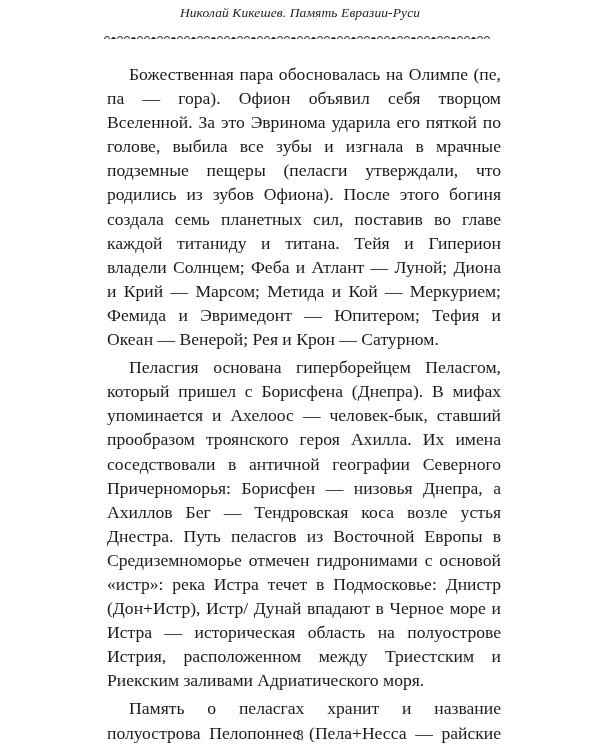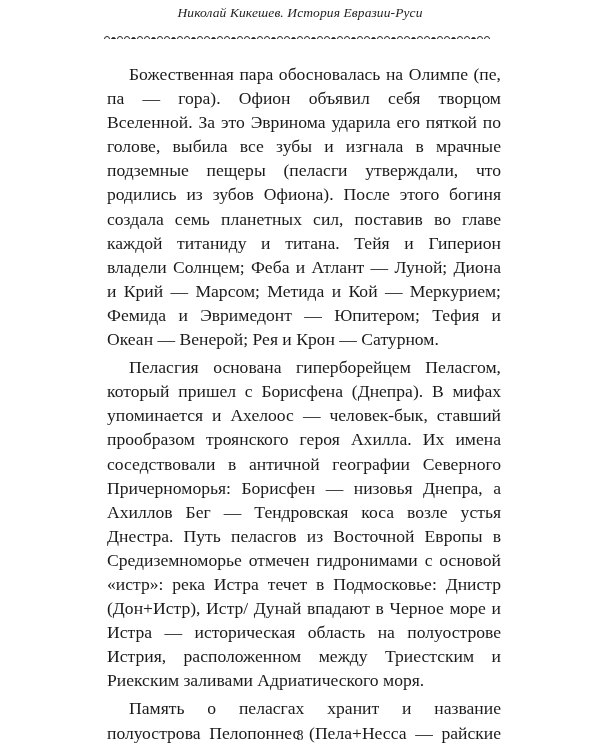--- a/index.html
+++ b/index.html
@@ -13,21 +13,21 @@
                    border:1.5px solid #222; margin:0 0.5px; box-sizing:border-box; vertical-align:middle; }
   .ornament span.d { background:#222; width:5px; height:5px; }
   .text { position:absolute; left:103px; top:58px; width:402px;
           font-size:17.6px; line-height:24.1px; text-align:justify; }
   .text p { margin:4px; text-indent:22px; hyphens:manual; }
   .pageno { position:absolute; left:0; top:728px; width:600px; text-align:center; font-size:14px; }
 </style>
 </head>
 <body>
 
-<div class="header">Николай Кикешев. История Евразии-Руси</div>
+<div class="header">Николай Кикешев. Память Евразии-Руси</div>
 
 <div class="ornament" id="orn"><span></span><span class="d"></span><span></span><span></span><span class="d"></span><span></span><span></span><span class="d"></span><span></span><span></span><span class="d"></span><span></span><span></span><span class="d"></span><span></span><span></span><span class="d"></span><span></span><span></span><span class="d"></span><span></span><span></span><span class="d"></span><span></span><span></span><span class="d"></span><span></span><span></span><span class="d"></span><span></span><span></span><span class="d"></span><span></span><span></span><span class="d"></span><span></span><span></span><span class="d"></span><span></span><span></span><span class="d"></span><span></span><span></span><span class="d"></span><span></span><span></span><span class="d"></span><span></span><span></span><span class="d"></span><span></span><span></span><span class="d"></span><span></span><span></span><span class="d"></span><span></span><span></span></div>
 
 <div class="text">
   <p>Божественная пара обосновалась на Олимпе (пе, па — гора). Офион объявил себя творцом Вселенной. За это Эвринома ударила его пяткой по голове, выбила все зубы и изгнала в мрачные подземные пещеры (пеласги утвер­ждали, что родились из зубов Офиона). После этого богиня создала семь планетных сил, поставив во главе каждой титаниду и титана. Тейя и Гиперион владели Солнцем; Феба и Атлант — Луной; Диона и Крий — Марсом; Метида и Кой — Меркурием; Фемида и Эвримедонт — Юпите­ром; Тефия и Океан — Венерой; Рея и Крон — Сатурном.</p>
   <p>Пеласгия основана гиперборейцем Пеласгом, который пришел с Борисфена (Днепра). В мифах упоминается и Ахелоос — человек-бык, ставший прообразом троянского героя Ахилла. Их имена соседствовали в античной геогра­фии Северного Причерноморья: Борисфен — низовья Днепра, а Ахиллов Бег — Тендровская коса возле устья Днестра. Путь пеласгов из Восточной Европы в Среди­земноморье отмечен гидронимами с основой «истр»: река Истра течет в Подмосковье: Днистр (Дон+Истр), Истр/ Дунай впадают в Черное море и Истра — историческая область на полуострове Истрия, расположенном между Триестским и Риекским заливами Адриатического моря.</p>
   <p>Память о пеласгах хранит и название полуострова Пело­поннес (Пела+Несса — райские горы), расположенного в южной части Балканского полуострова. Геродот пишет, что некогда вся Эллада называлась Пеласгией (Геродот. История II, 56), Акрополь Афин он называет Пеларгической крепостью (5.64). Столица Древней Македонии Пелла и примыкающая к ней с севера Пелагония свидетельствуют о широком распространении этого народа. Город Пелана расположен неподалеку от Спарты.</p>
 
 </div>
 

